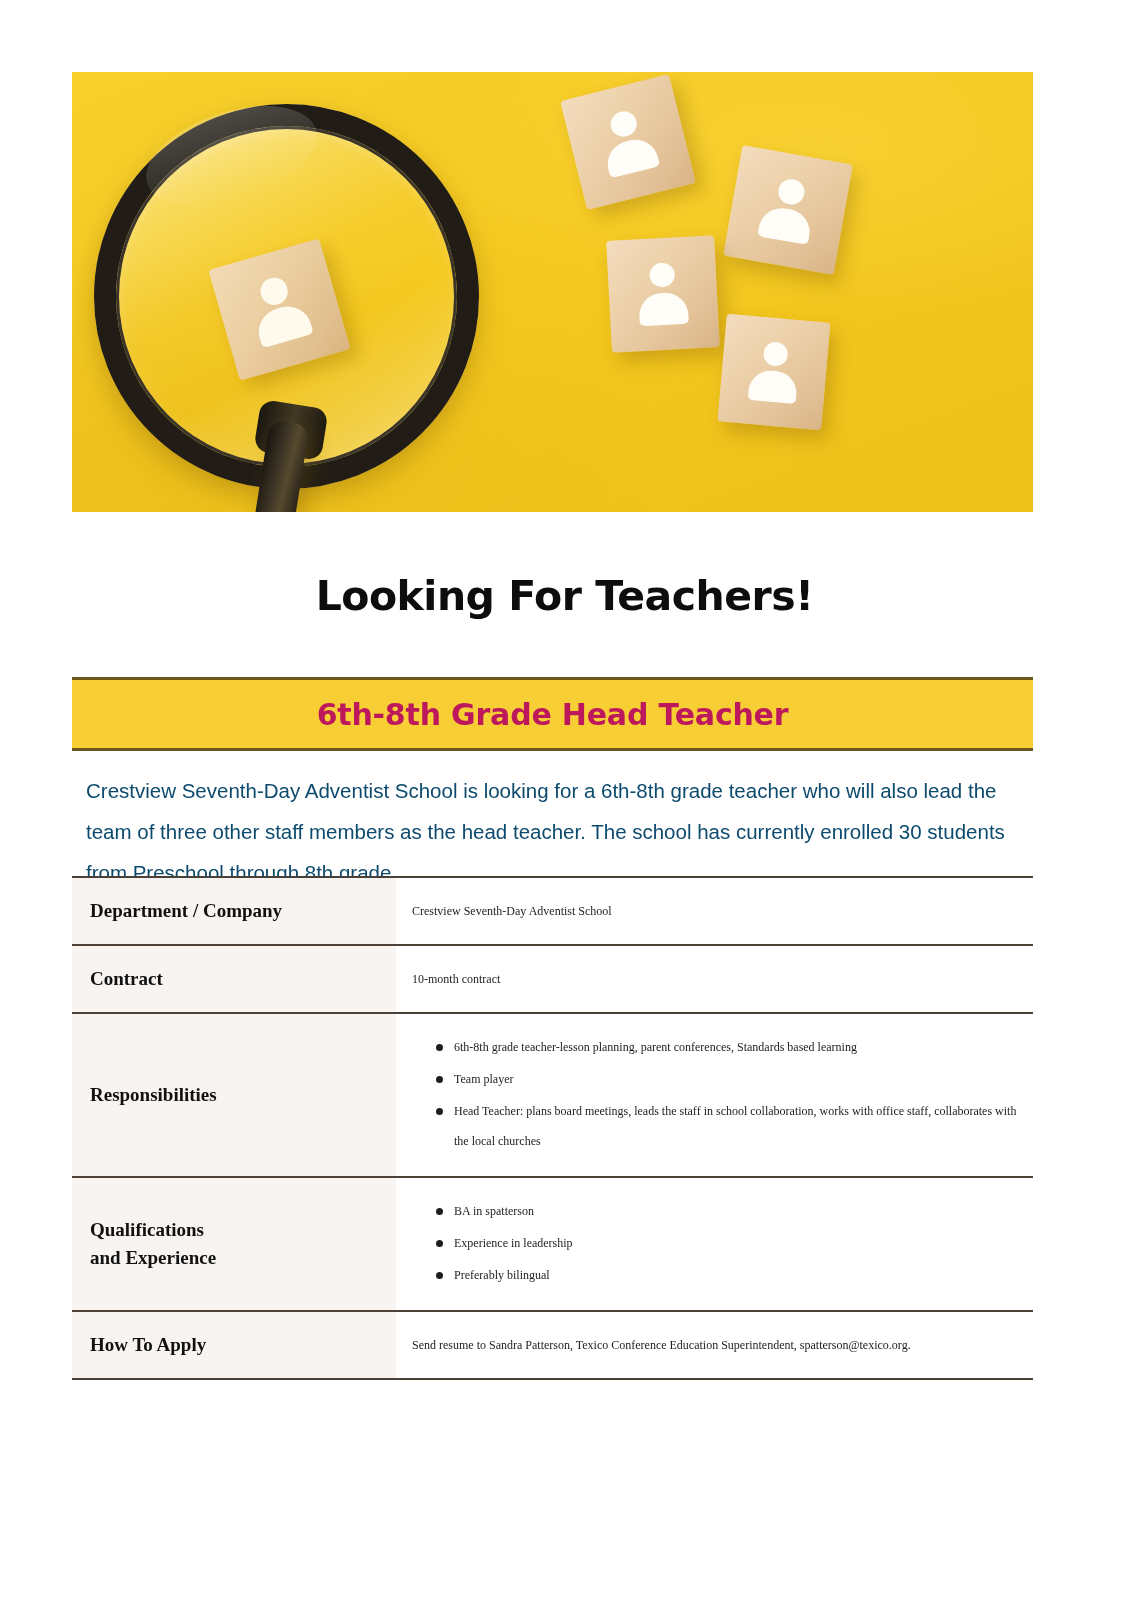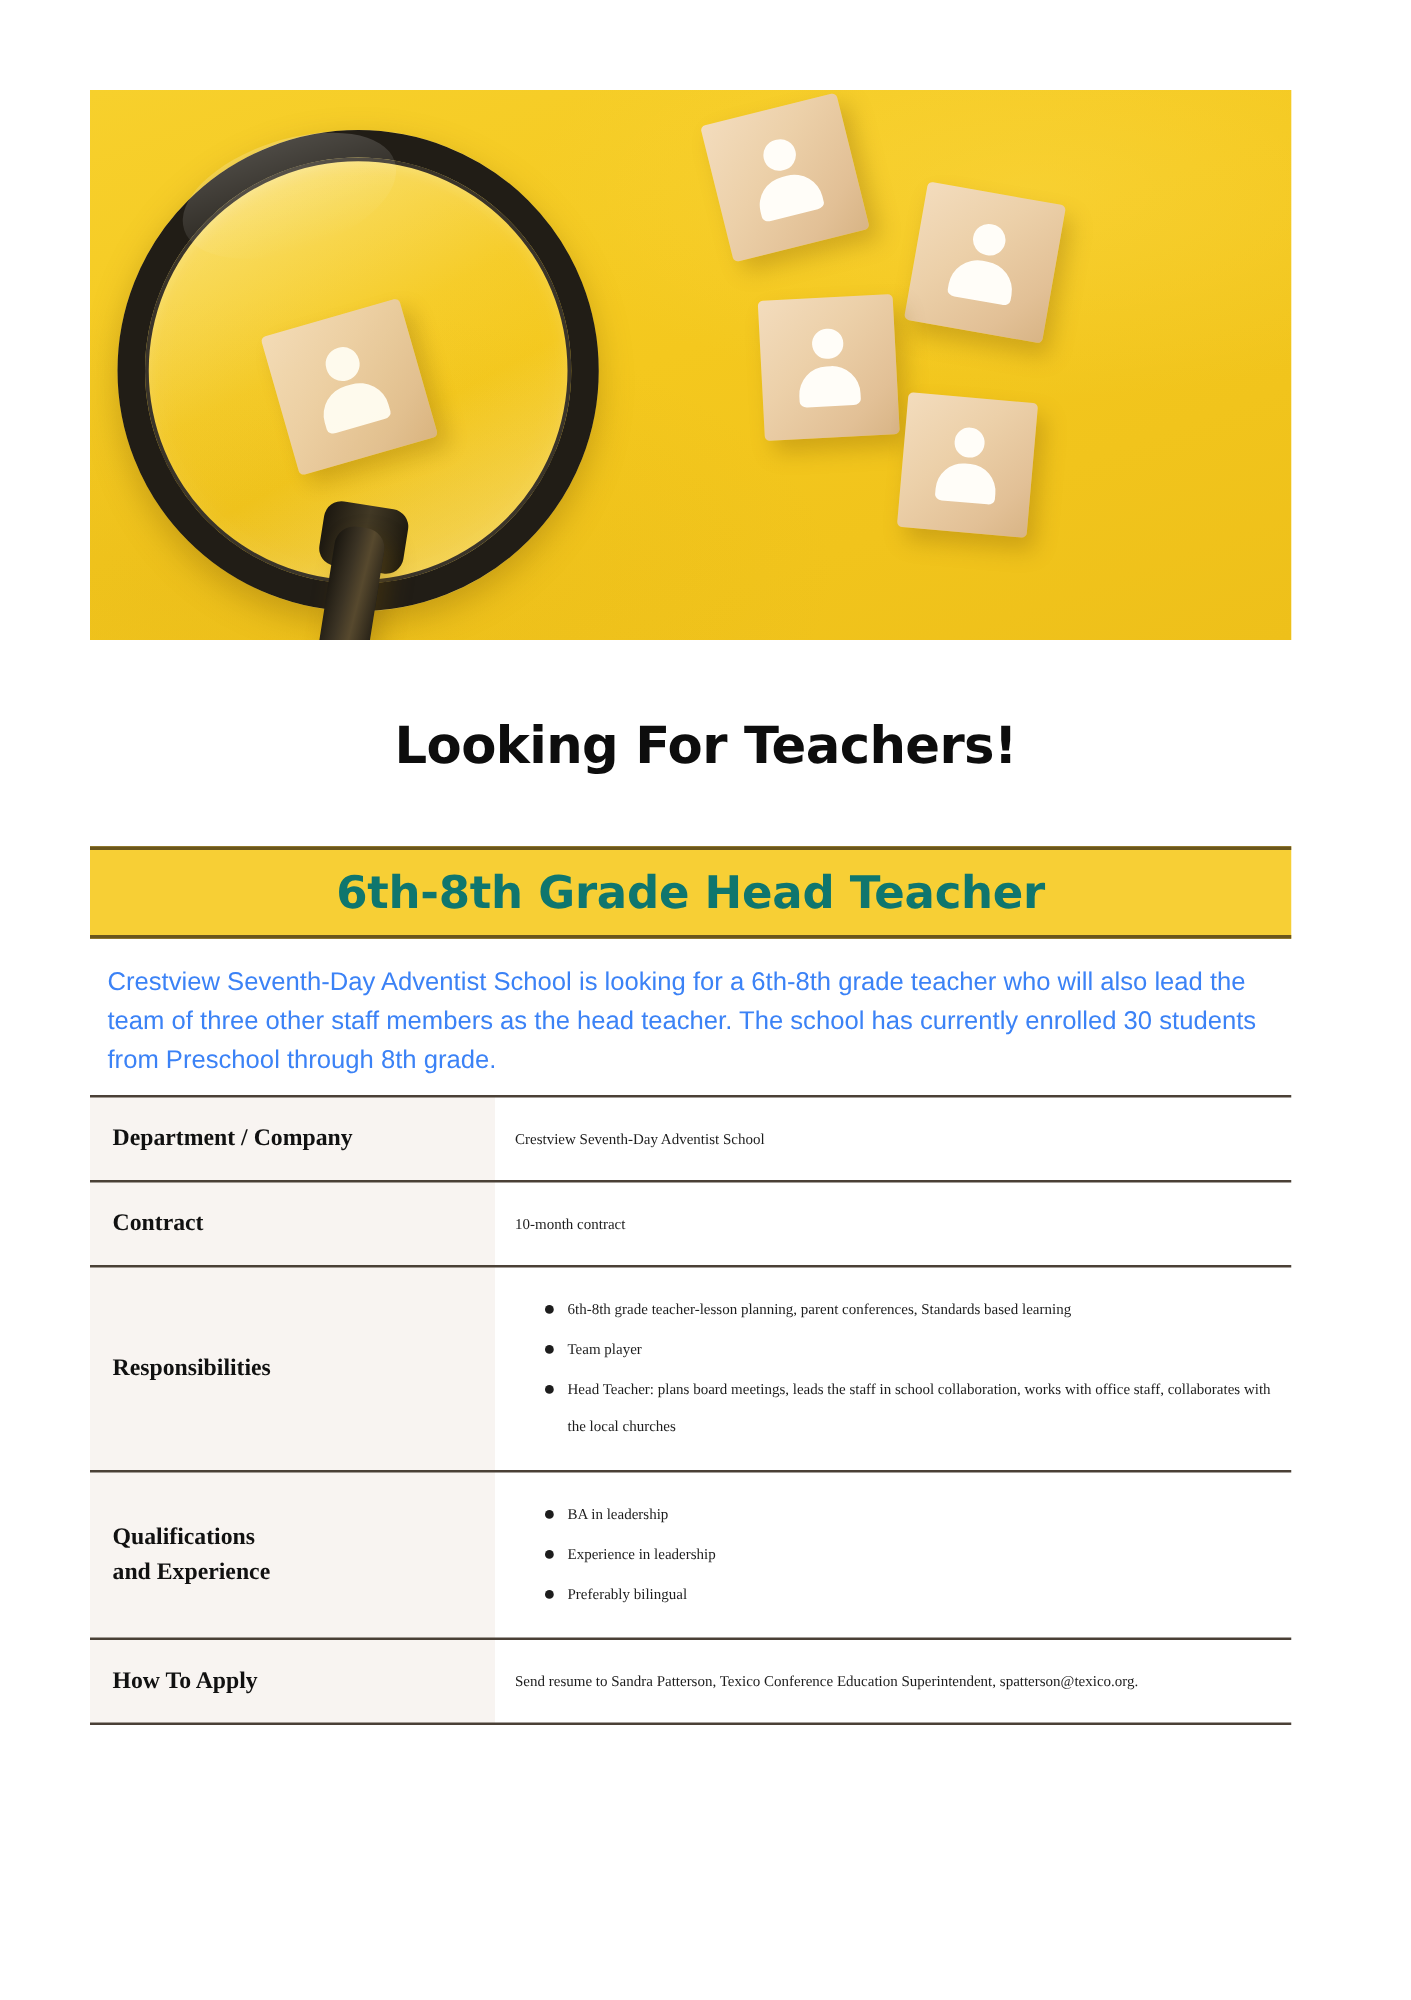--- a/index.html
+++ b/index.html
@@ -166,36 +166,36 @@
     height: 74px;
     background: #f7cf35;
     border-top: 3px solid #6b561b;
     border-bottom: 3px solid #6b561b;
     box-sizing: border-box;
     display: flex;
     align-items: center;
     justify-content: center;
   }
   .banner-title {
-    font-size: 36px;
+    font-size: 30px;
     font-weight: 700;
-    color: #0f766e;
+    color: #be185d;
     letter-spacing: -0.2px;
     font-family: "DejaVu Sans", sans-serif;
   }
 
   
   .intro {
     position: absolute;
     left: 86px;
     top: 770px;
     width: 920px;
     font-size: 20.5px;
-    line-height: 31px;
-    color: #3b82f6;
+    line-height: 41px;
+    color: #0c4a6e;
   }
 
   
   .spec-table {
     position: absolute;
     left: 72px;
     top: 876px;
     width: 961px;
     border-collapse: collapse;
     table-layout: fixed;
@@ -329,21 +329,21 @@
             <li>Team player</li>
             <li>Head Teacher: plans board meetings, leads the staff in school collaboration, works with office staff, collaborates with the local churches</li>
           </ul>
         </td>
       </tr>
       <tr>
         <th class="nowrap-label">Qualifications
 and Experience</th>
         <td>
           <ul>
-            <li>BA in leadership</li>
+            <li>BA in spatterson</li>
             <li>Experience in leadership</li>
             <li>Preferably bilingual</li>
           </ul>
         </td>
       </tr>
       <tr>
         <th class="nowrap-label">How To Apply</th>
         <td>Send resume to Sandra Patterson, Texico Conference Education Superintendent, spatterson@texico.org.</td>
       </tr>
     </tbody>

